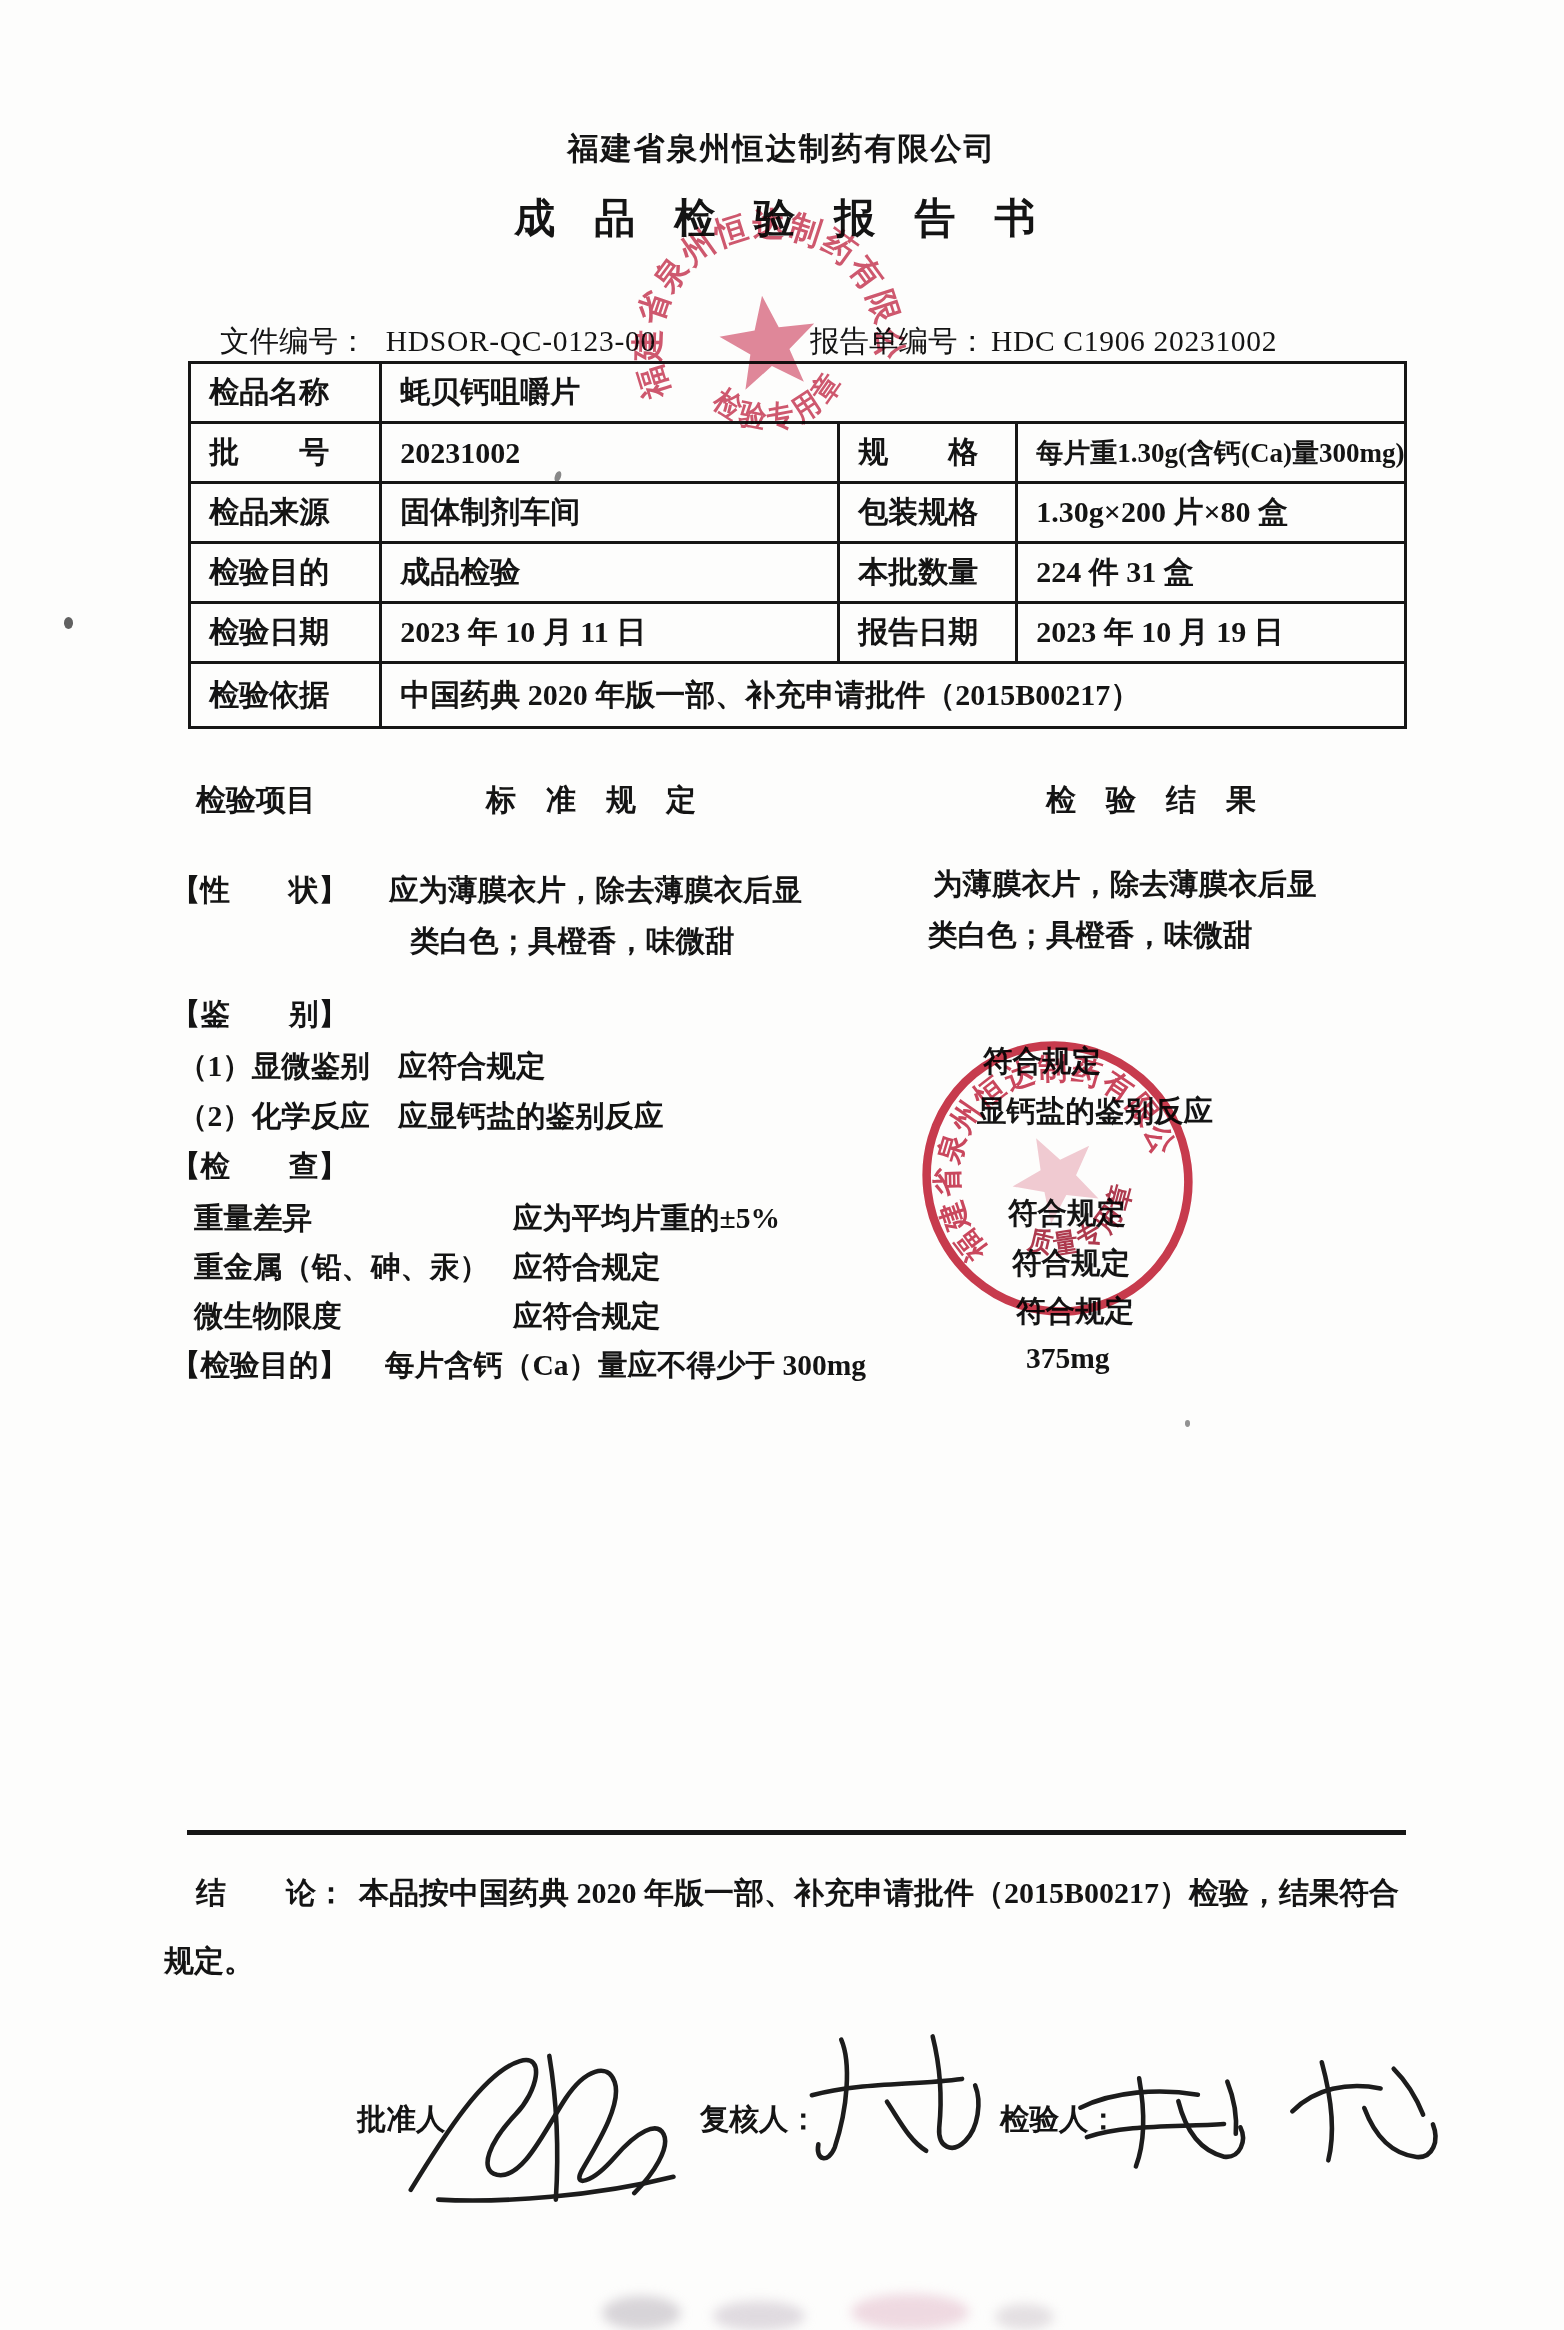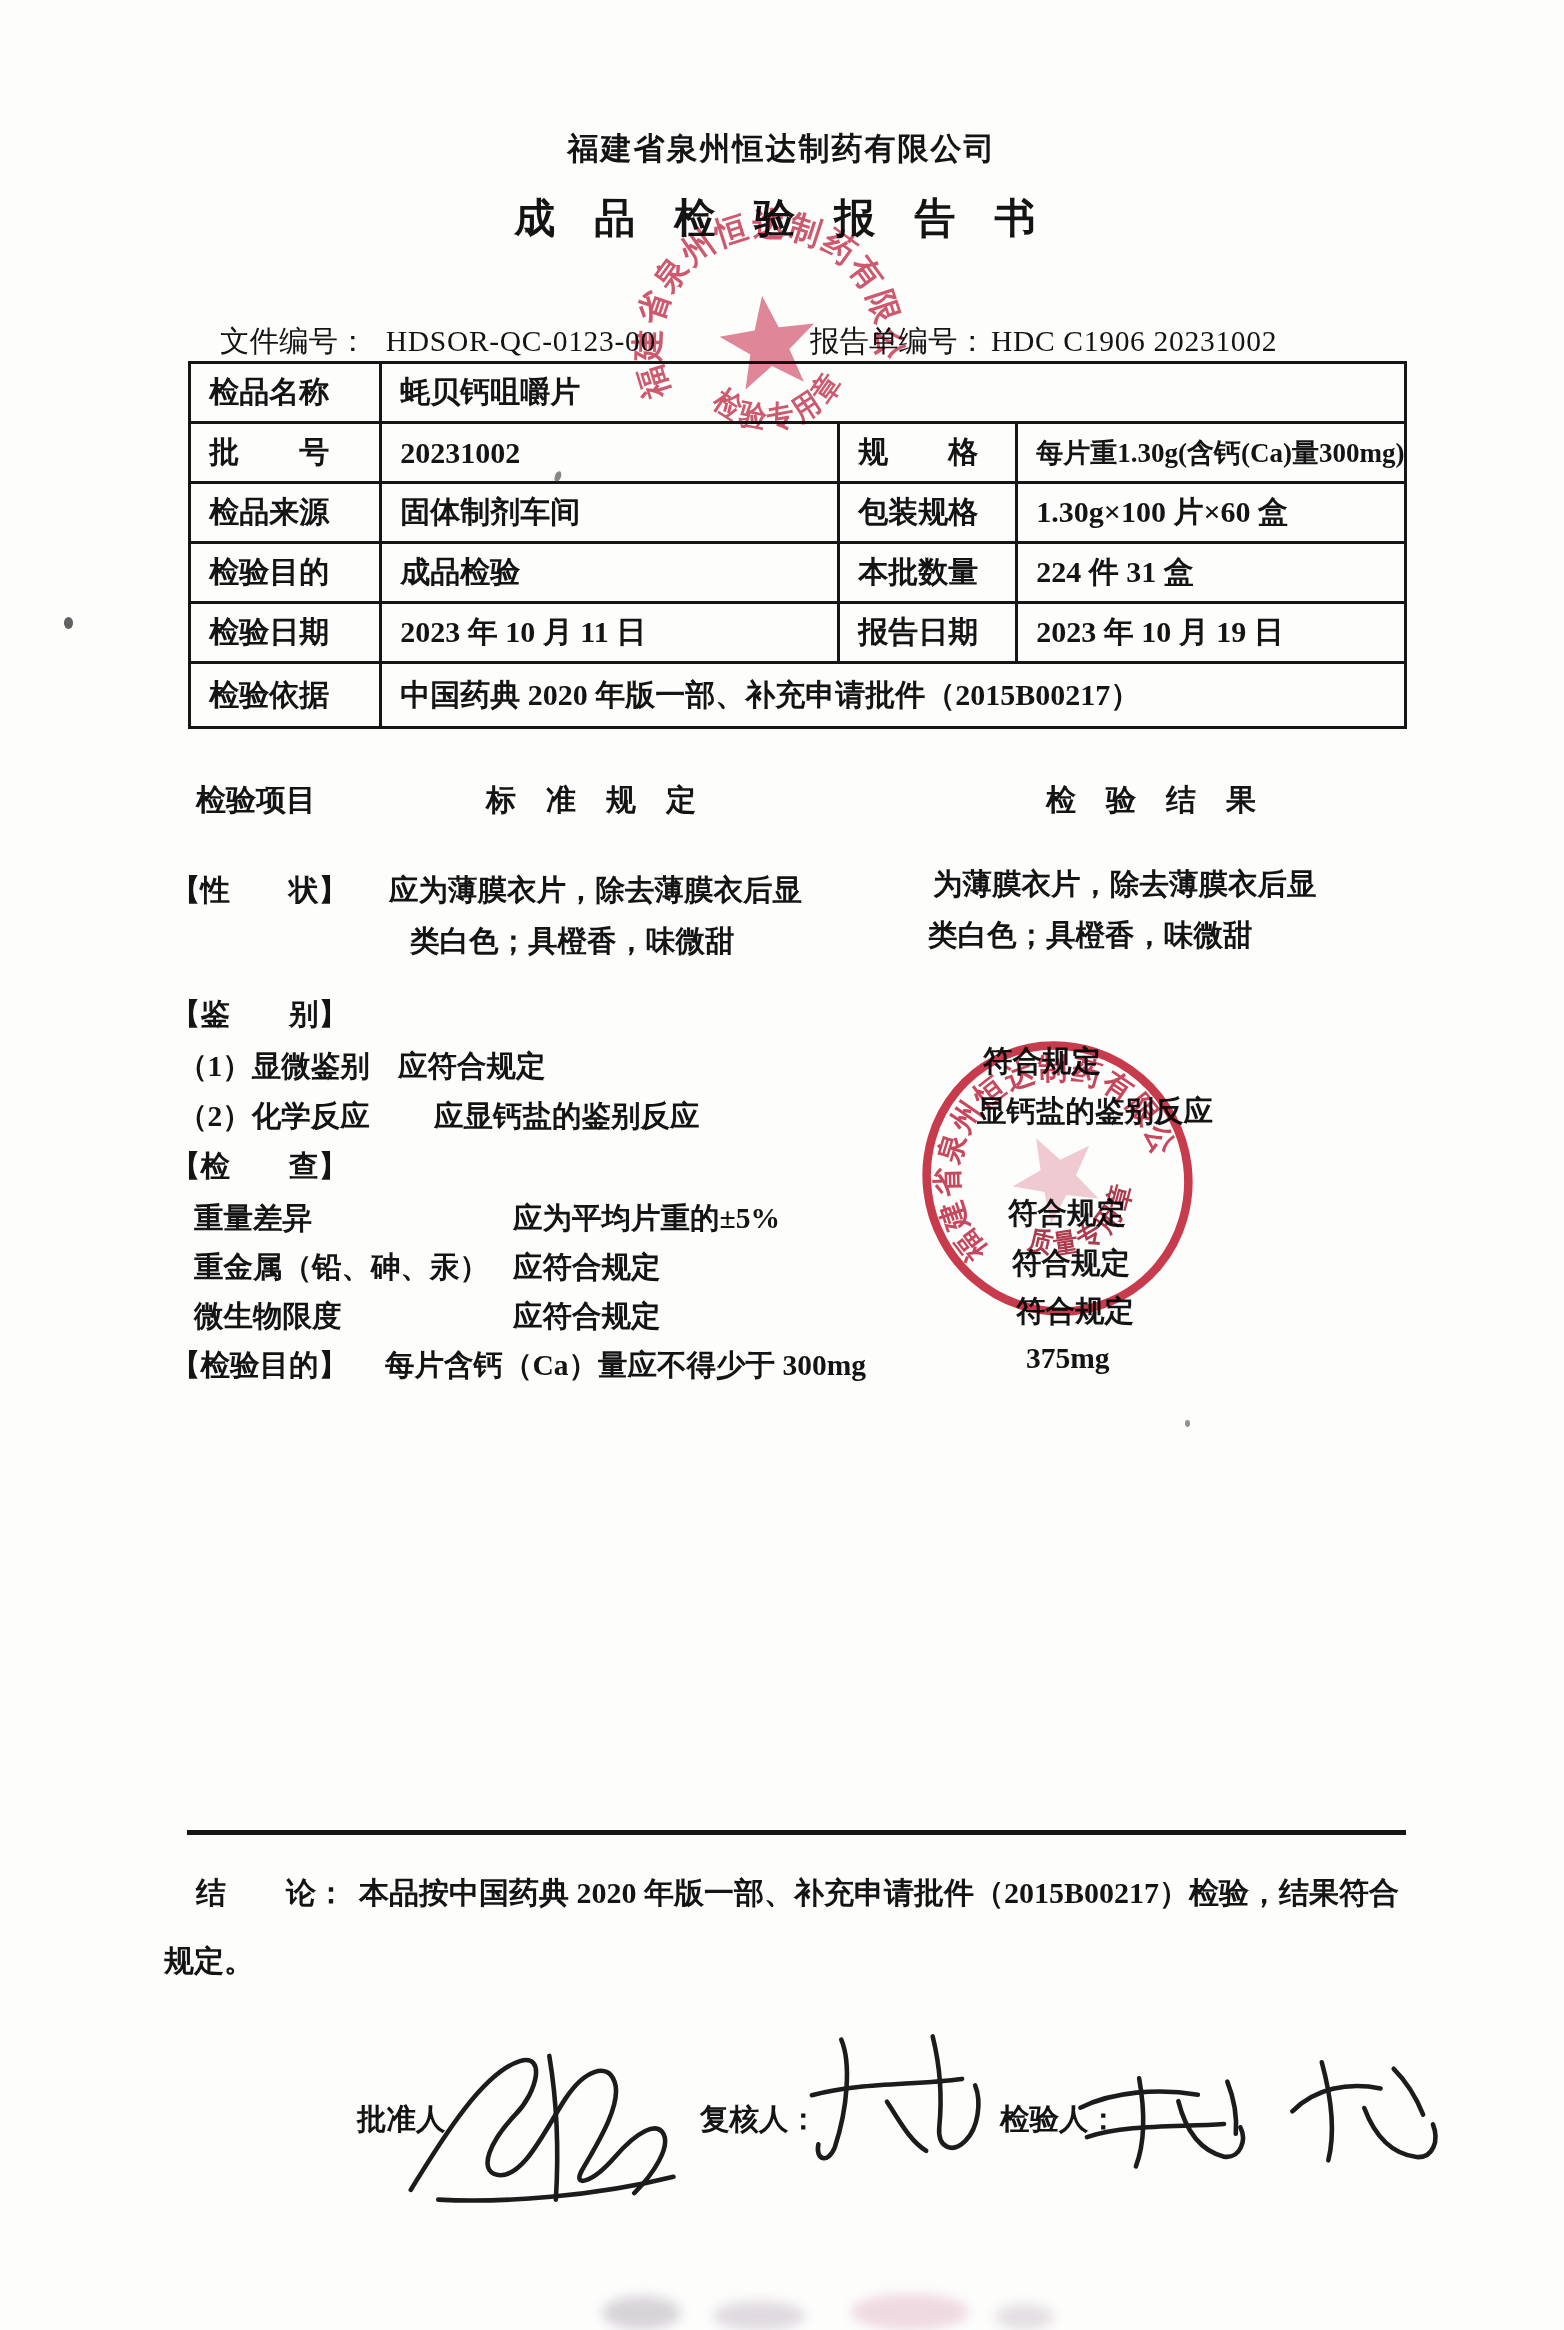--- a/index.html
+++ b/index.html
@@ -54,21 +54,21 @@
     <tr>
       <td>批　　号</td>
       <td>20231002</td>
       <td>规　　格</td>
       <td style="font-size:27px;">每片重1.30g(含钙(Ca)量300mg)</td>
     </tr>
     <tr>
       <td>检品来源</td>
       <td>固体制剂车间</td>
       <td>包装规格</td>
-      <td>1.30g×100 片×60 盒</td>
+      <td>1.30g×200 片×80 盒</td>
     </tr>
     <tr>
       <td>检验目的</td>
       <td>成品检验</td>
       <td>本批数量</td>
       <td>224 件 31 盒</td>
     </tr>
     <tr>
       <td>检验日期</td>
       <td>2023 年 10 月 11 日</td>
@@ -90,21 +90,21 @@
   <div class="abs bodytxt" style="left:389px;top:871px;">应为薄膜衣片，除去薄膜衣后显</div>
   <div class="abs bodytxt" style="left:933px;top:865px;text-align:right;">为薄膜衣片，除去薄膜衣后显</div>
   <div class="abs bodytxt" style="left:410px;top:922px;">类白色；具橙香，味微甜</div>
   <div class="abs bodytxt" style="left:928px;top:916px;">类白色；具橙香，味微甜</div>
 
   <div class="abs bodytxt" style="left:171px;top:995px;">【鉴　　别】</div>
   <div class="abs bodytxt" style="left:178px;top:1047px;">（1）显微鉴别</div>
   <div class="abs bodytxt" style="left:398px;top:1047px;">应符合规定</div>
   <div class="abs bodytxt" style="left:983px;top:1042px;">符合规定</div>
   <div class="abs bodytxt" style="left:178px;top:1097px;">（2）化学反应</div>
-  <div class="abs bodytxt" style="left:398px;top:1097px;margin-left:36px;">应显钙盐的鉴别反应</div>
+  <div class="abs bodytxt" style="left:398px;top:1097px;">应显钙盐的鉴别反应</div>
   <div class="abs bodytxt" style="left:977px;top:1092px;">显钙盐的鉴别反应</div>
 
   <div class="abs bodytxt" style="left:171px;top:1147px;">【检　　查】</div>
   <div class="abs bodytxt" style="left:194px;top:1199px;">重量差异</div>
   <div class="abs bodytxt" style="left:513px;top:1199px;">应为平均片重的±5%</div>
   <div class="abs bodytxt" style="left:1008px;top:1194px;">符合规定</div>
   <div class="abs bodytxt" style="left:194px;top:1248px;">重金属（铅、砷、汞）</div>
   <div class="abs bodytxt" style="left:513px;top:1248px;">应符合规定</div>
   <div class="abs bodytxt" style="left:1012px;top:1244px;">符合规定</div>
   <div class="abs bodytxt" style="left:194px;top:1297px;">微生物限度</div>

